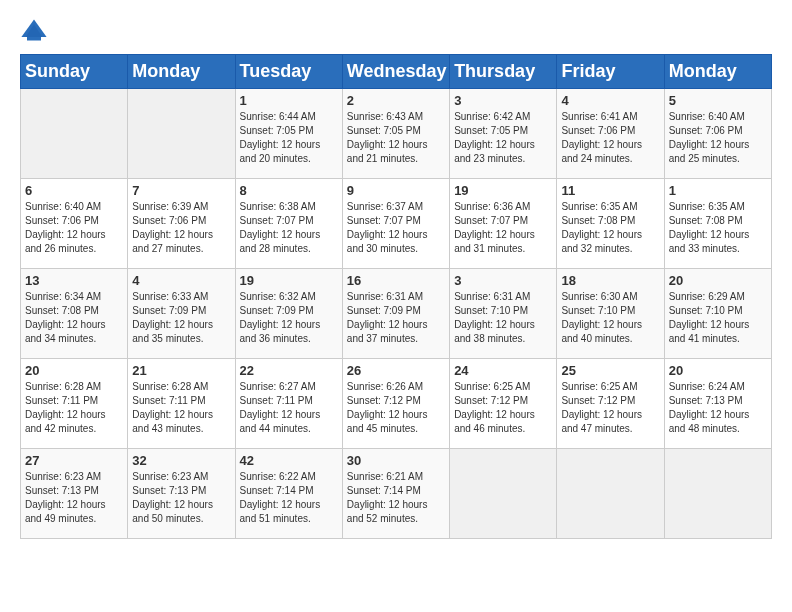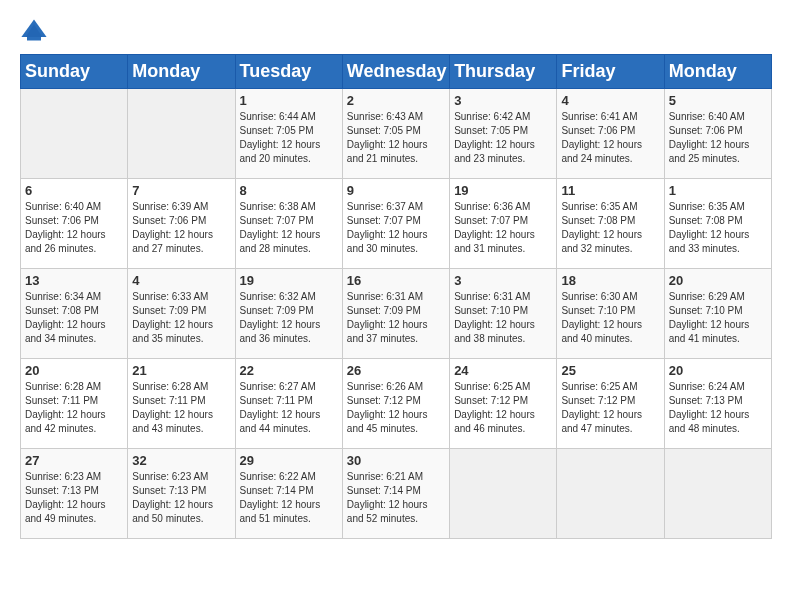--- a/index.html
+++ b/index.html
@@ -254,21 +254,21 @@
         <tr>
           <td>
             <span class="day-num">27</span>
             <div class="day-info">Sunrise: 6:23 AM<br>Sunset: 7:13 PM<br>Daylight: 12 hours and 49 minutes.</div>
           </td>
           <td>
             <span class="day-num">32</span>
             <div class="day-info">Sunrise: 6:23 AM<br>Sunset: 7:13 PM<br>Daylight: 12 hours and 50 minutes.</div>
           </td>
           <td>
-            <span class="day-num">29</span>
+            <span class="day-num">42</span>
             <div class="day-info">Sunrise: 6:22 AM<br>Sunset: 7:14 PM<br>Daylight: 12 hours and 51 minutes.</div>
           </td>
           <td>
             <span class="day-num">30</span>
             <div class="day-info">Sunrise: 6:21 AM<br>Sunset: 7:14 PM<br>Daylight: 12 hours and 52 minutes.</div>
           </td>
           <td class="empty-cell"></td>
           <td class="empty-cell"></td>
           <td class="empty-cell"></td>
         </tr>

